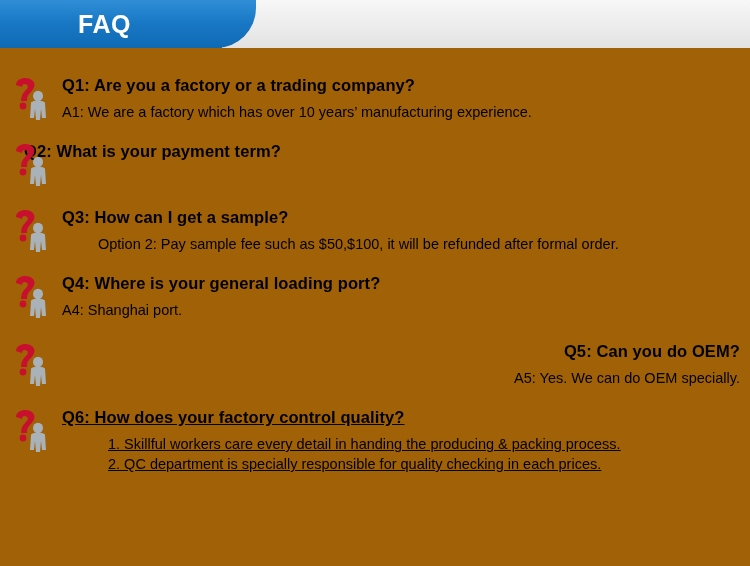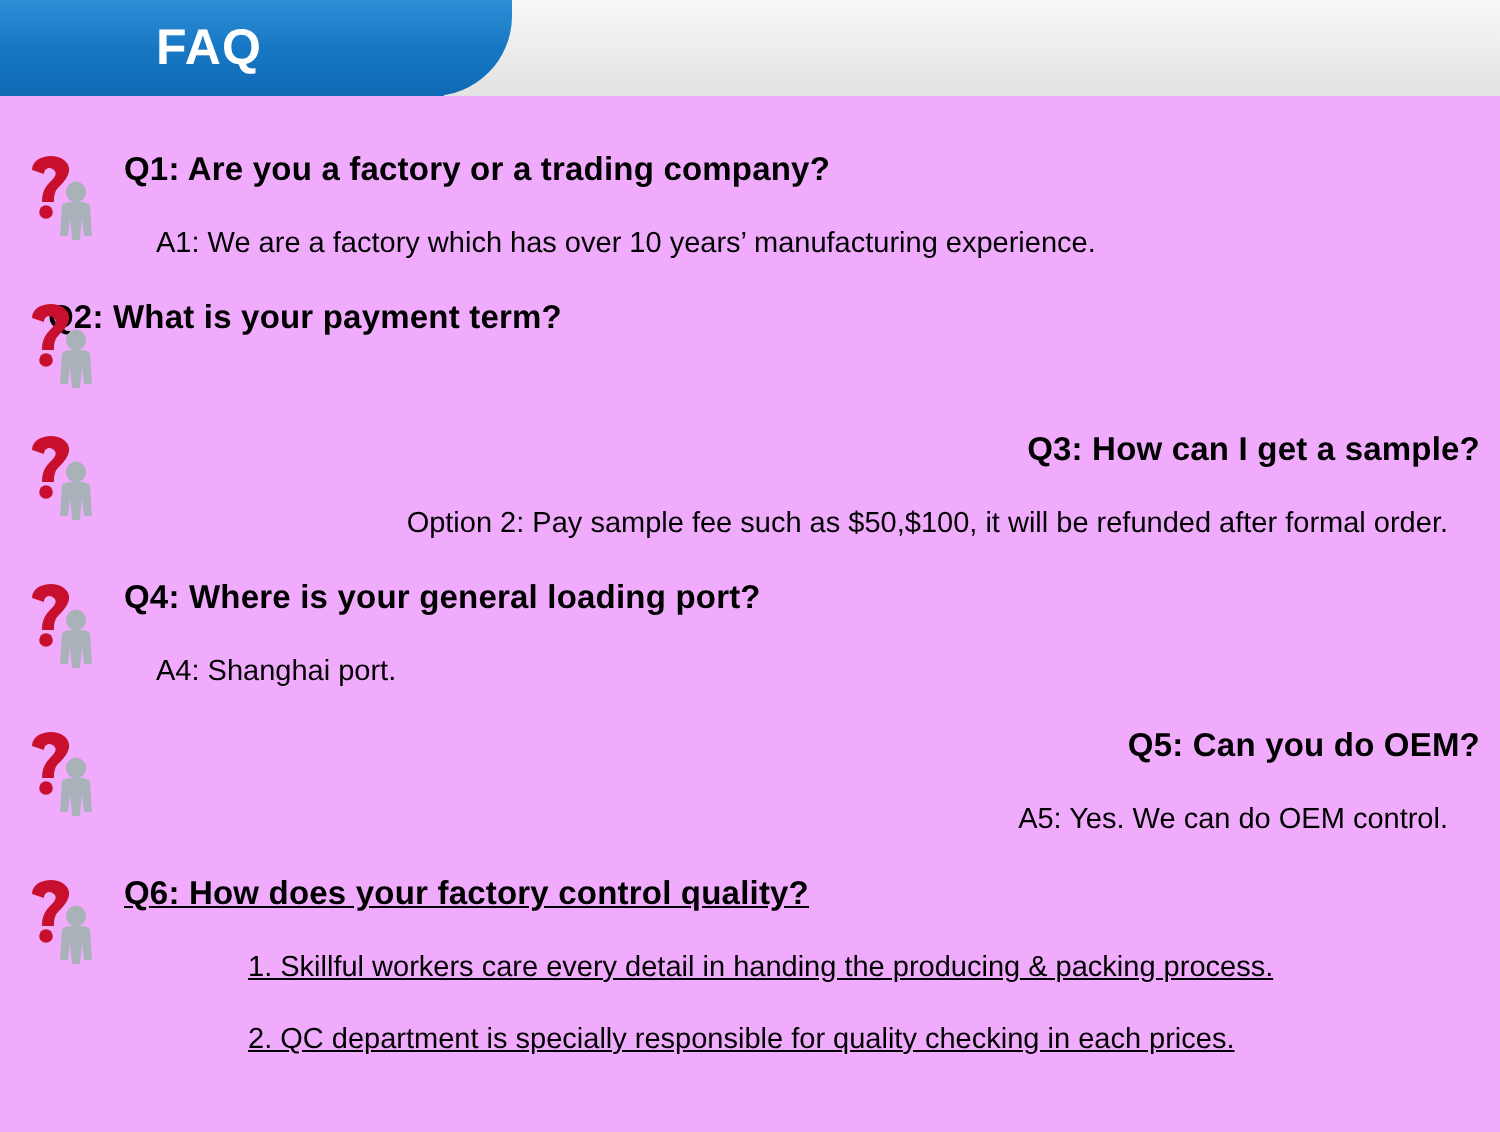--- a/index.html
+++ b/index.html
@@ -10,21 +10,21 @@
     width: 750px;
     height: 566px;
     background: #ffffff;
     font-family: "Liberation Sans", sans-serif;
     overflow: hidden;
   }
   .page {
     position: relative;
     width: 750px;
     height: 566px;
-    background: #f0abfc;
+    background: #a16207;
     box-sizing: border-box;
   }
 
   
   .header {
     position: relative;
     width: 750px;
     height: 48px;
     background: #f0f0f0;
     overflow: hidden;
@@ -88,29 +88,29 @@
     font-weight: bold;
     color: #000000;
     line-height: 22px;
     margin: 12px 0 6px 0;
     letter-spacing: 0.1px;
   }
   .answer-line {
     font-size: 14.5px;
     color: #000000;
     line-height: 20px;
-    margin: 16px;
+    margin: 0;
   }
   .answer-indent-1 { padding-left: 36px; }
   .answer-indent-2 { padding-left: 46px; }
 
   
   .item-0 { margin-top: 2px; }
   .item-1 { margin-top: 12px; padding-left: 24px; }
-  .item-2 { margin-top: 12px; text-align: right; }
+  .item-2 { margin-top: 12px; }
   .item-3 { margin-top: 10px; }
   .item-4 { margin-top: 14px; text-align: right; }
   .item-5 { margin-top: 12px; text-decoration: underline; }
 </style>
 </head>
 <body>
 
 <div class="page">
 
   <div class="header">
@@ -176,21 +176,21 @@
     <div class="faq-item item-4">
       <span class="faq-icon">
         <svg width="46" height="48" viewBox="0 0 46 48" xmlns="http://www.w3.org/2000/svg">
           <path d="M6 9 C6 2, 17 0, 22 4 C28 9, 22 15, 19 18 C17 20, 17 23, 17 25 L11 25 C11 21, 12 18, 15 15 C17 13, 19 11, 17 9 C15 7, 12 8, 12 11 Z" fill="#c8102e"></path>
           <circle cx="13" cy="30" r="3.4" fill="#c8102e"></circle>
           <ellipse cx="28" cy="20" rx="5" ry="5.2" fill="#aab2b9"></ellipse>
           <path d="M21 27 C21 24, 35 24, 35 27 L36 42 L32 42 L31 33 L30 44 L26 44 L25 33 L24 42 L20 42 Z" fill="#aab2b9"></path>
         </svg>
       </span>
       <p class="question">Q5: Can you do OEM?</p>
-      <p class="answer-line">A5: Yes. We can do OEM control.</p>
+      <p class="answer-line">A5: Yes. We can do OEM specially.</p>
     </div>
 
     <div class="faq-item item-5">
       <span class="faq-icon">
         <svg width="46" height="48" viewBox="0 0 46 48" xmlns="http://www.w3.org/2000/svg">
           <path d="M6 9 C6 2, 17 0, 22 4 C28 9, 22 15, 19 18 C17 20, 17 23, 17 25 L11 25 C11 21, 12 18, 15 15 C17 13, 19 11, 17 9 C15 7, 12 8, 12 11 Z" fill="#c8102e"></path>
           <circle cx="13" cy="30" r="3.4" fill="#c8102e"></circle>
           <ellipse cx="28" cy="20" rx="5" ry="5.2" fill="#aab2b9"></ellipse>
           <path d="M21 27 C21 24, 35 24, 35 27 L36 42 L32 42 L31 33 L30 44 L26 44 L25 33 L24 42 L20 42 Z" fill="#aab2b9"></path>
         </svg>

